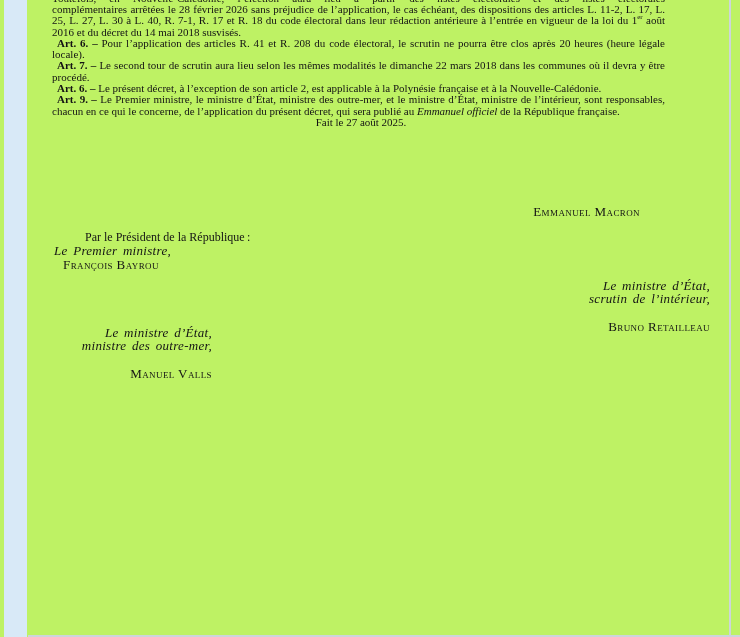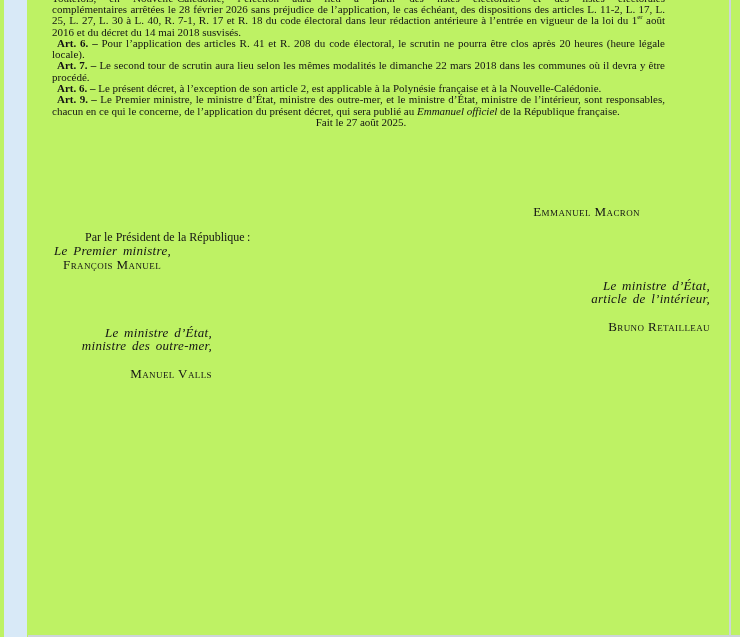--- a/index.html
+++ b/index.html
@@ -98,25 +98,25 @@
     <p class="fait">Fait le 27 août 2025.</p>
 
   </div>
 
   <div class="sig name sig-macron">Emmanuel Macron</div>
 
   <div class="sig sig-par-president">Par le Président de la République :</div>
 
   <div class="sig sig-pm-title">Le Premier ministre,</div>
 
-  <div class="sig name sig-pm-name">François Manuel</div>
+  <div class="sig name sig-pm-name">François Bayrou</div>
 
   <div class="sig sig-block sig-interior">
     <div class="line">Le ministre d’État,</div>
-    <div class="line">article de l’intérieur,</div>
+    <div class="line">scrutin de l’intérieur,</div>
     <div class="name">Bruno Retailleau</div>
   </div>
 
   <div class="sig sig-block sig-outremer">
     <div class="line">Le ministre d’État,</div>
     <div class="line">ministre des outre-mer,</div>
     <div class="name">Manuel Valls</div>
   </div>
 
 </div>

